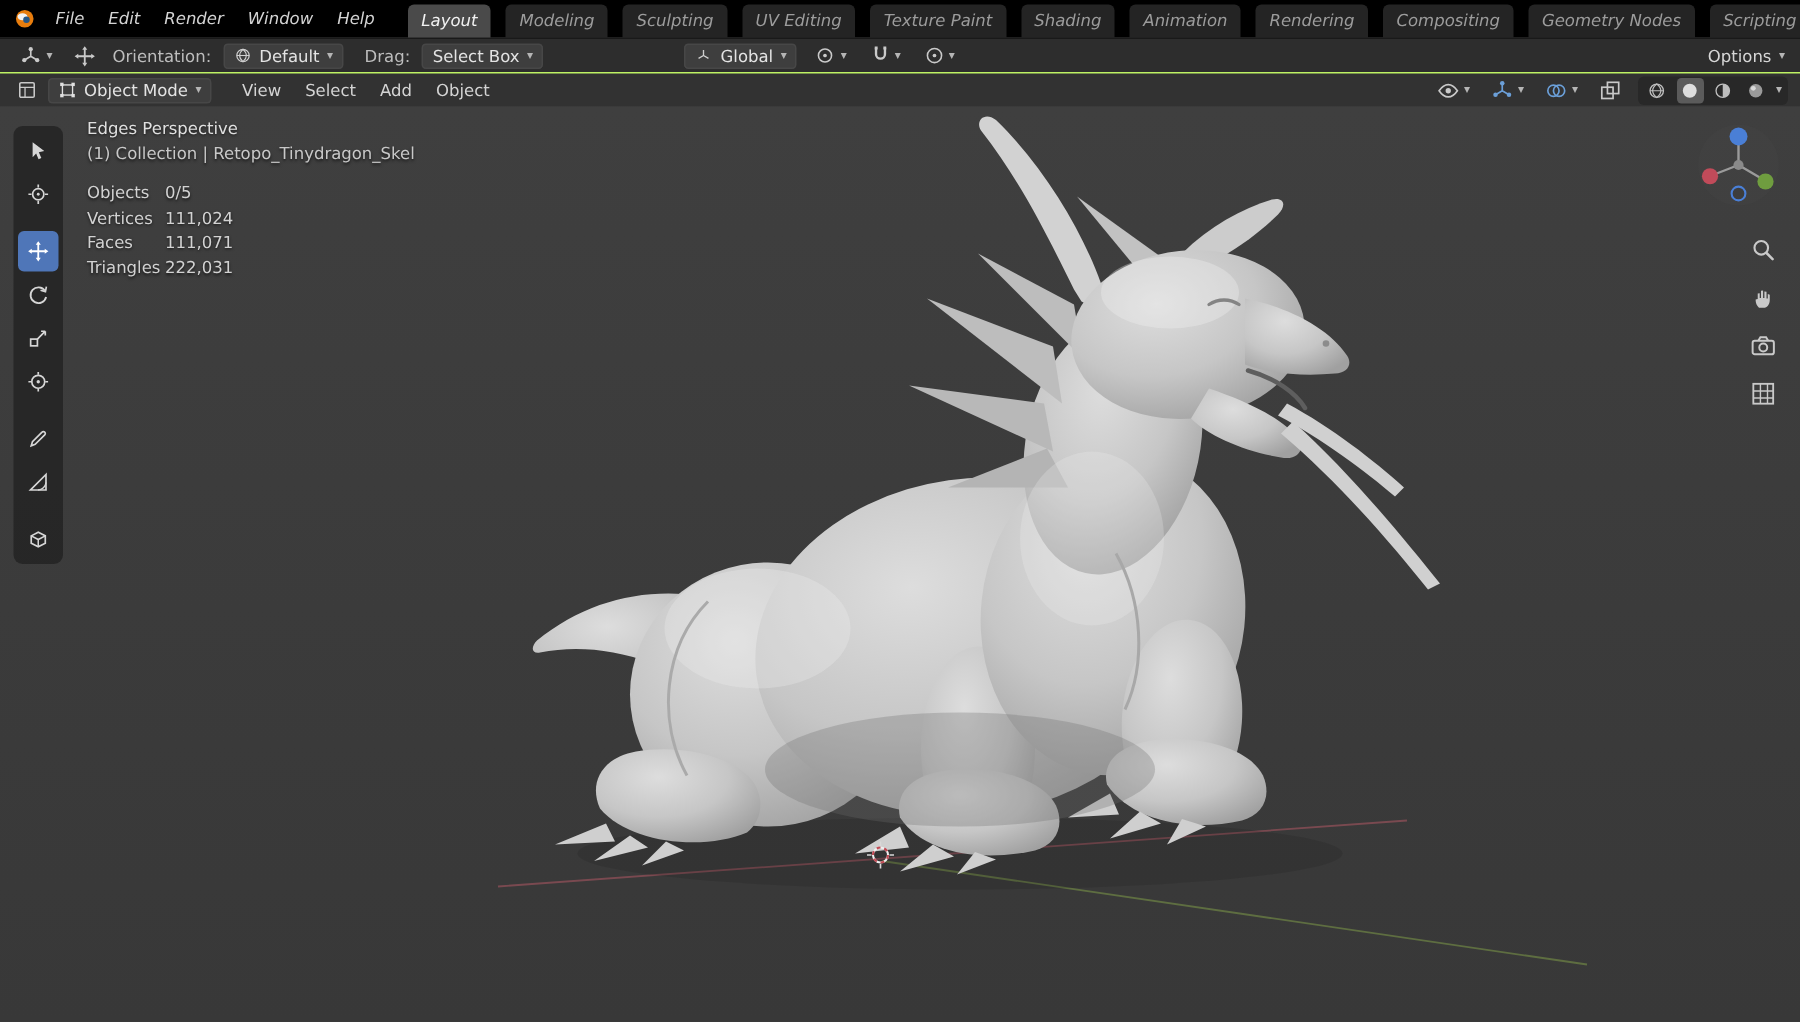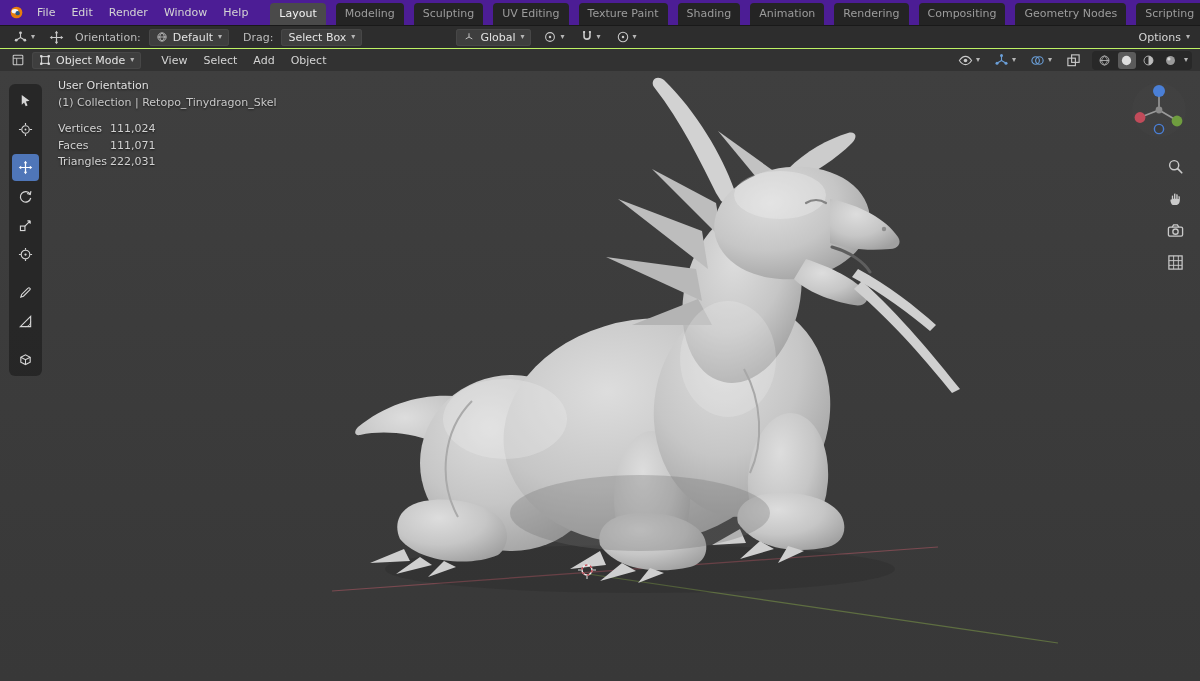--- a/index.html
+++ b/index.html
@@ -5,21 +5,21 @@
   * { box-sizing: border-box; margin: 0; padding: 0; }
   html,body { width:1200px; height:681px; overflow:hidden; }
   body {
     font-family:"DejaVu Sans","Liberation Sans",sans-serif;
     font-size:11px; color:#cdcdcd; background:#3a3a3a;
     user-select:none;
   }
   svg { display:block; }
 
   
-  .topbar { height:25px; background:#4c1d95; display:flex; align-items:center; padding:0 8px; }
+  .topbar { height:25px; background:#000000; display:flex; align-items:center; padding:0 8px;font-style:italic; }
   .logo { width:22px; height:20px; display:flex; align-items:center; justify-content:center; margin-right:4px; }
   .menu { padding:3px 8px; border-radius:3px; color:#d4d4d4; white-space:nowrap; }
   .tabs { display:flex; align-items:flex-end; height:25px; margin-left:14px; gap:10px; }
   .tab { padding:4px 9px 5px; border-radius:4px 4px 0 0; color:#9c9c9c; background:#242424; white-space:nowrap; }
   .tab.active { background:#4a4a4a; color:#f2f2f2; }
   .tab-add { padding:4px 8px 5px; color:#9c9c9c; }
   .topbar-right { margin-left:auto; display:flex; align-items:center; gap:4px; }
   .scene-chip { display:flex; align-items:center; gap:5px; padding:2px 6px; border-radius:3px; color:#e0e0e0; }
 
   .chev { font-size:8px; color:#b5b5b5; line-height:1; }
@@ -397,23 +397,27 @@
     <div class="tool-sep"></div>
     <div class="tool">
       <svg width="15" height="15" viewBox="0 0 16 16">
           <path d="M3 5.6 8 3l5 2.6v5.2L8 13.4 3 10.8Z" fill="none" stroke="#d6d6d6" stroke-width="1.2"></path>
           <path d="M3 5.6 8 8.2l5-2.6M8 8.2v5" fill="none" stroke="#d6d6d6" stroke-width="1.1"></path>
         </svg>
     </div>
   </div>
 
   <div class="overlay-text">
-    <div class="persp">User Orientation</div>
+    <div class="persp">Edges Perspective</div>
     <div class="coll">(1) Collection | Retopo_Tinydragon_Skel</div>
     <div class="stats">
+      <div class="stat-row">
+        <span class="stat-label">Objects</span>
+        <span class="stat-value">0/5</span>
+      </div>
       <div class="stat-row">
         <span class="stat-label">Vertices</span>
         <span class="stat-value">111,024</span>
       </div>
       <div class="stat-row">
         <span class="stat-label">Faces</span>
         <span class="stat-value">111,071</span>
       </div>
       <div class="stat-row">
         <span class="stat-label">Triangles</span>

